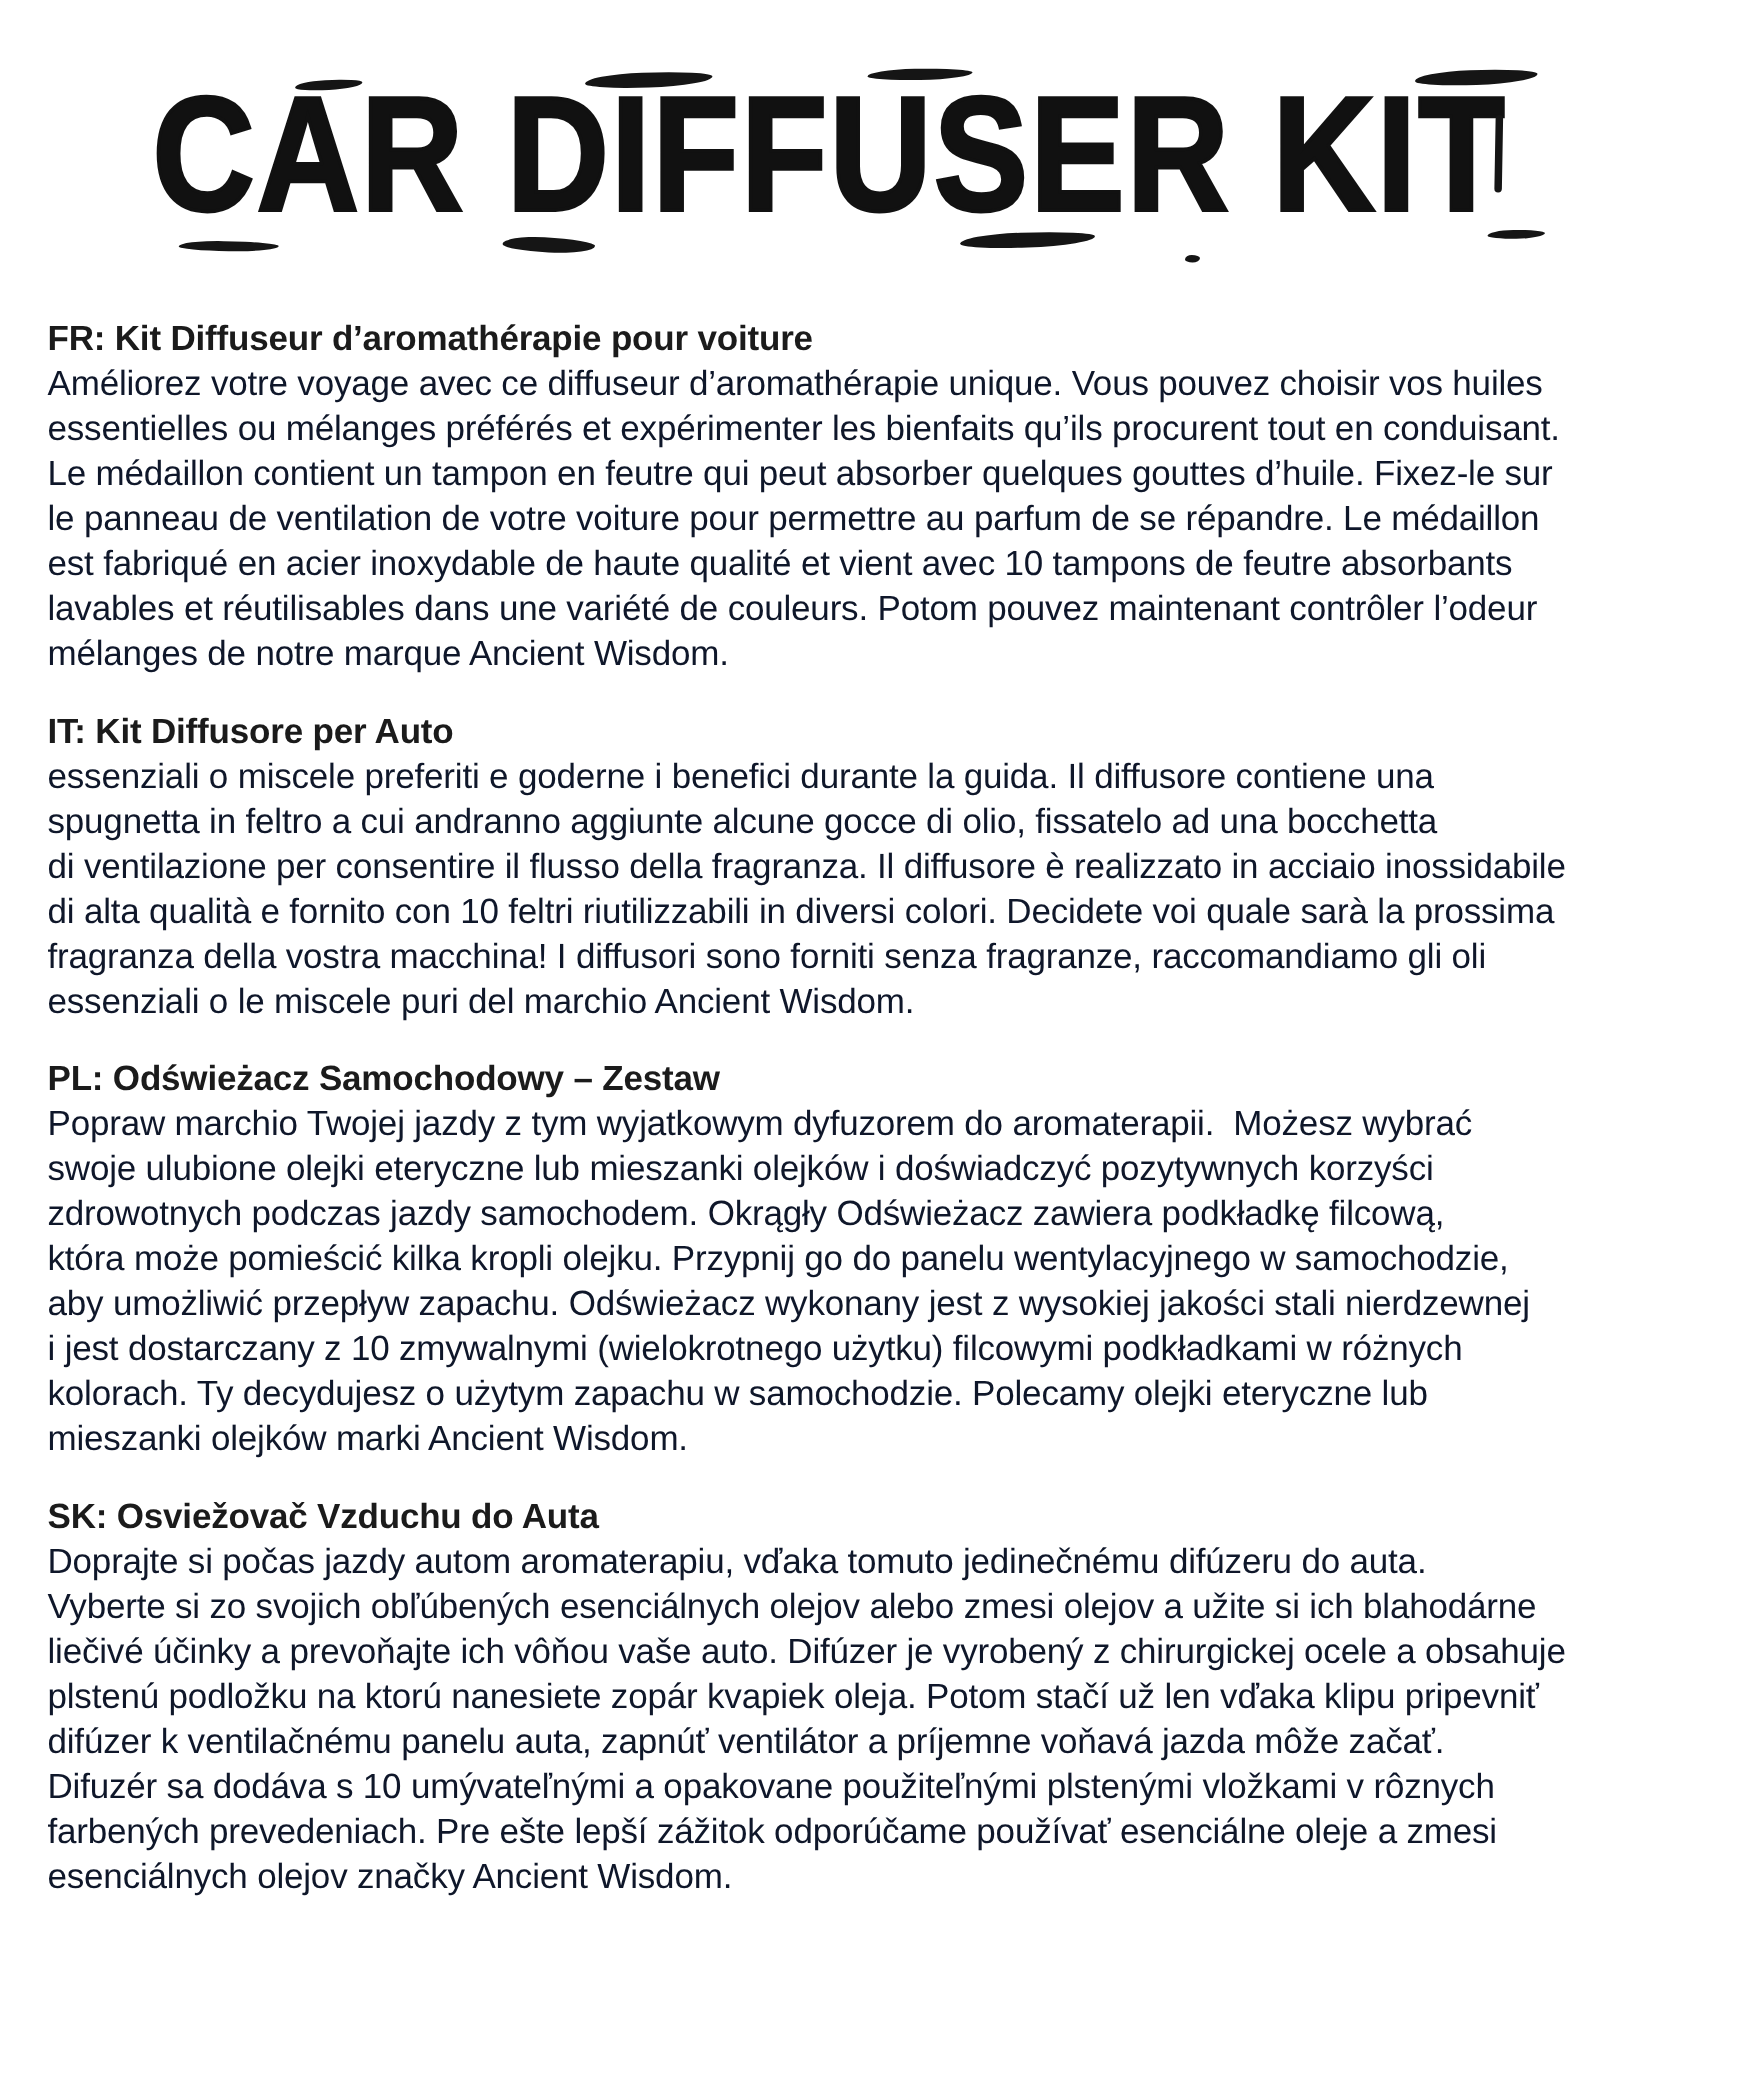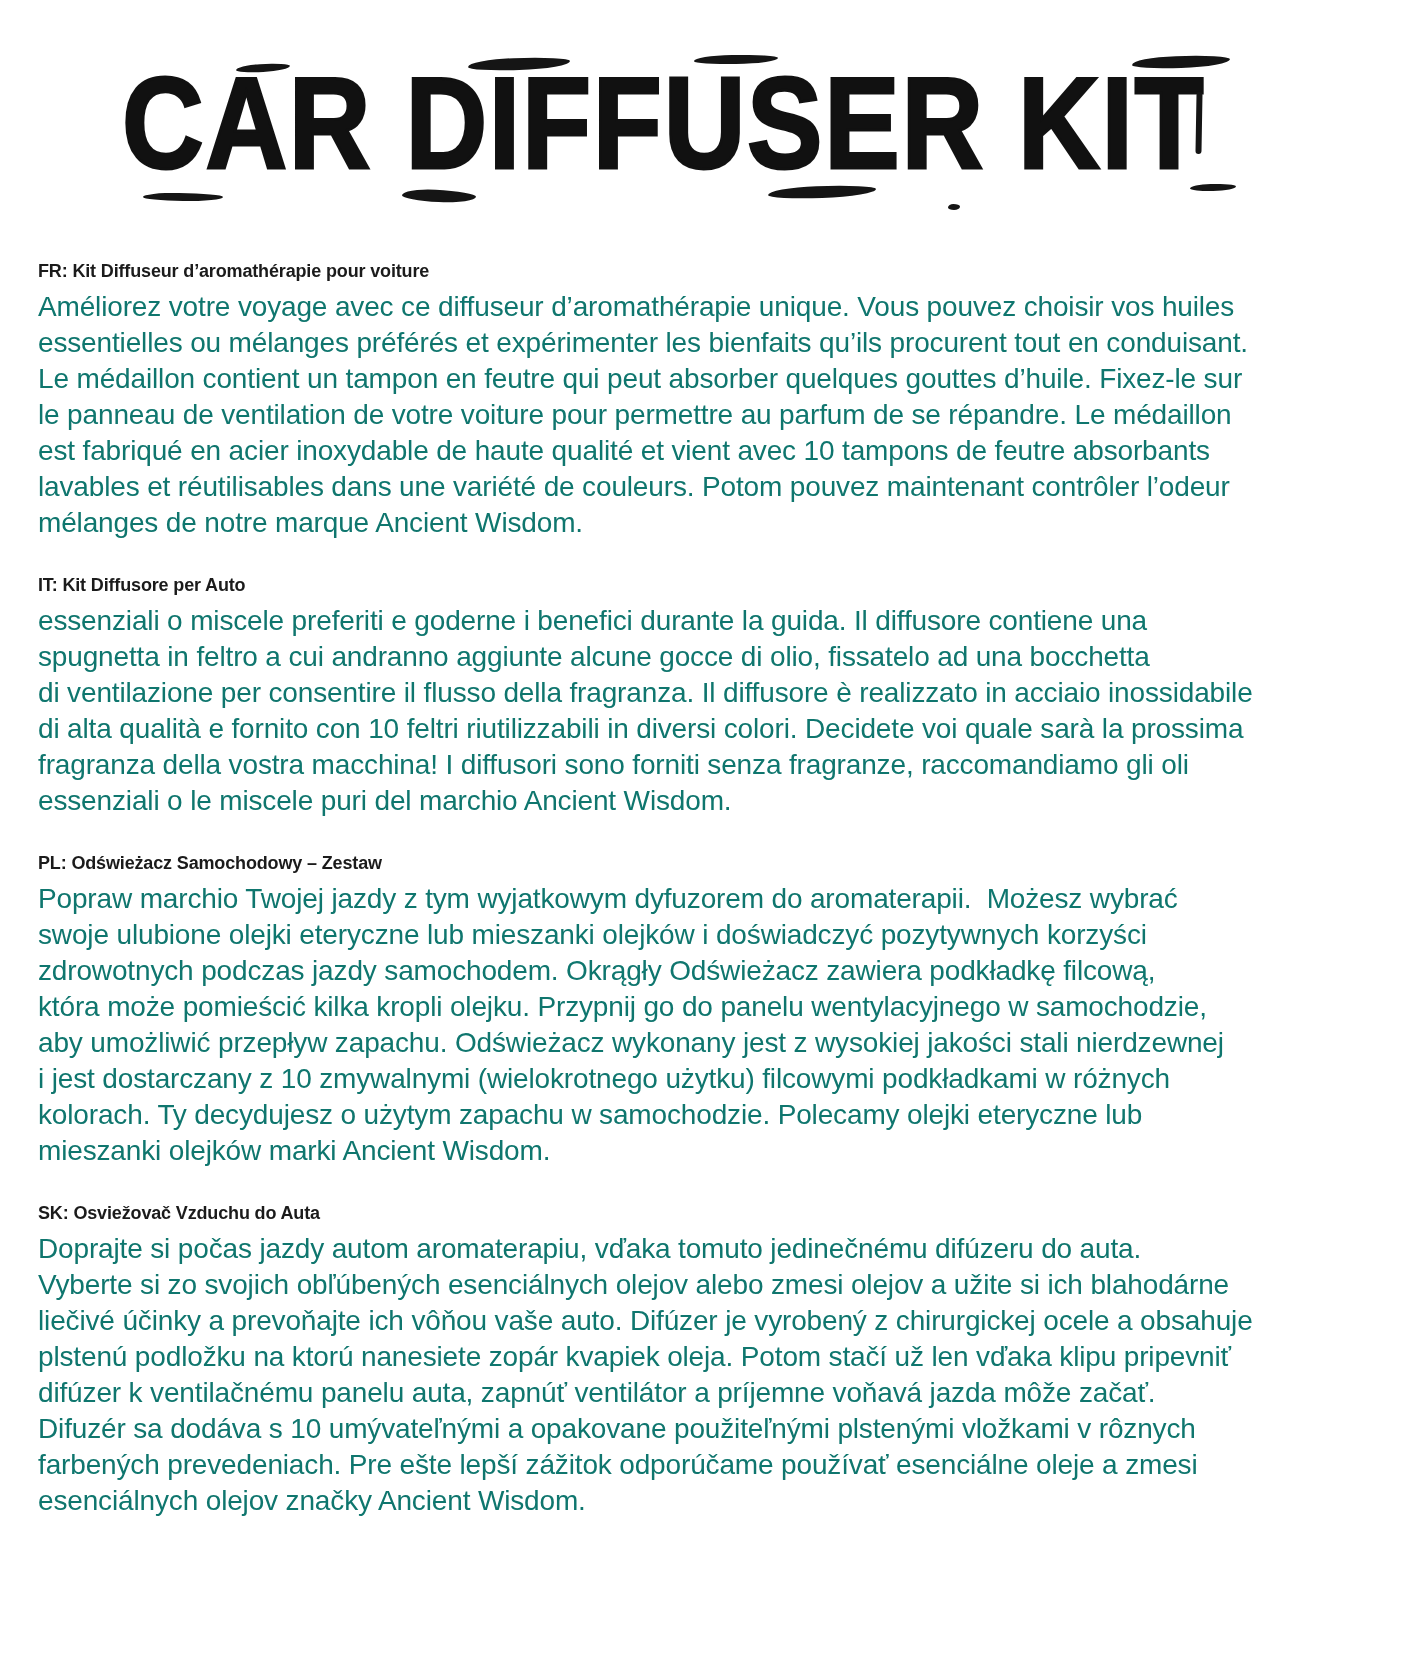--- a/index.html
+++ b/index.html
@@ -60,32 +60,32 @@
   .ink.tick { left: 1196px; top: 92px; width: 6px; height: 62px; border-radius: 3px; transform: rotate(1deg); }
 
   
   .content {
     padding: 0 30px 0 38px;
   }
   .section { margin: 0; }
   .section + .section { margin-top: 26px; }
   .heading {
     margin: 0;
-    font-size: 18px;
+    font-size: 28px;
     line-height: 36px;
     font-weight: bold;
     letter-spacing: -0.15px;
     color: #1b1b1b;
     white-space: pre;
   }
   .line {
     font-size: 28px;
     line-height: 36px;
     letter-spacing: -0.15px;
-    color: #0f766e;
+    color: #0f172a;
     white-space: pre;
   }
 </style>
 </head>
 <body>
 
 <div class="page">
 
   <div class="title-band">
     <span class="ink s1"></span>

